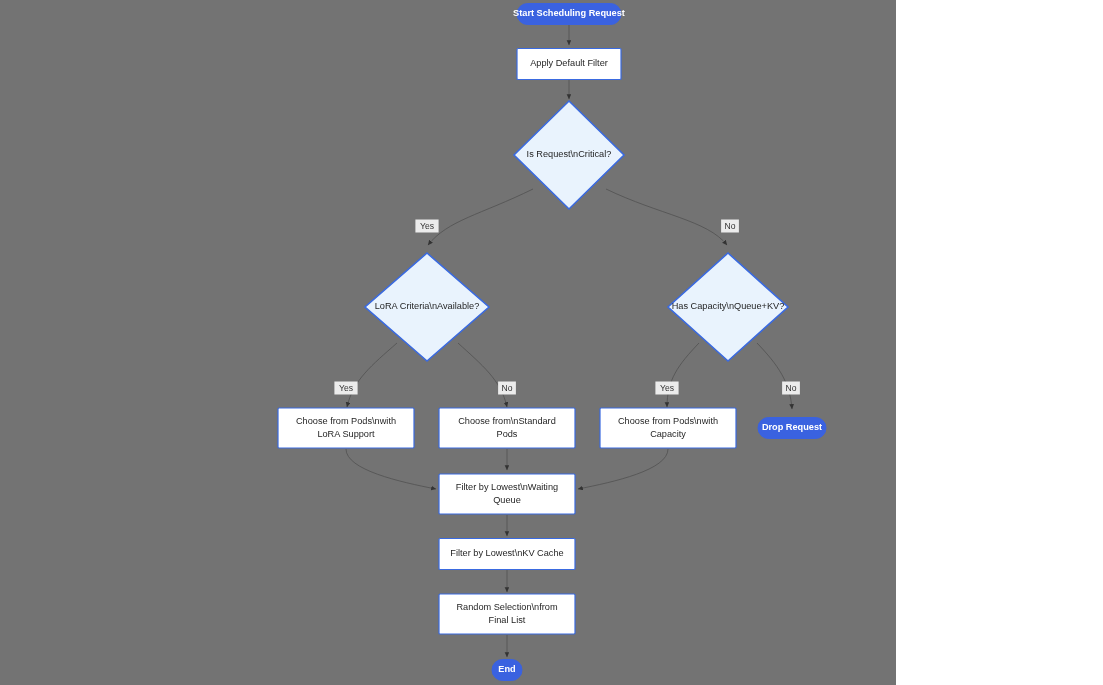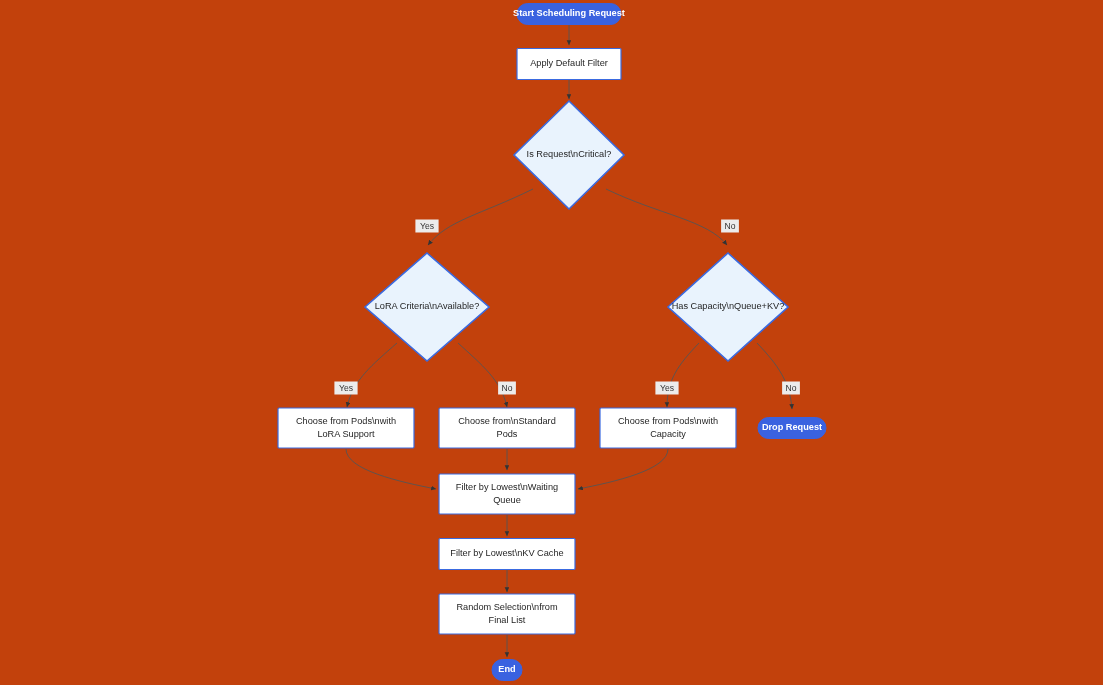--- a/index.html
+++ b/index.html
@@ -8,23 +8,23 @@
     background: #ffffff;
   }
   body {
     width: 1103px;
     height: 685px;
     font-family: "Liberation Sans", sans-serif;
     overflow: hidden;
   }
   #flowchart-root {
     position: relative;
-    width: 1103px;
+    width: 896px;
     height: 685px;
-    background: #c2410c;
+    background: #737373;
   }
   svg.flow-canvas {
     display: block;
     width: 1103px;
     height: 685px;
   }
   .node-rect {
     fill: #ffffff;
     stroke: #3a6ae0;
     stroke-width: 1.2;

